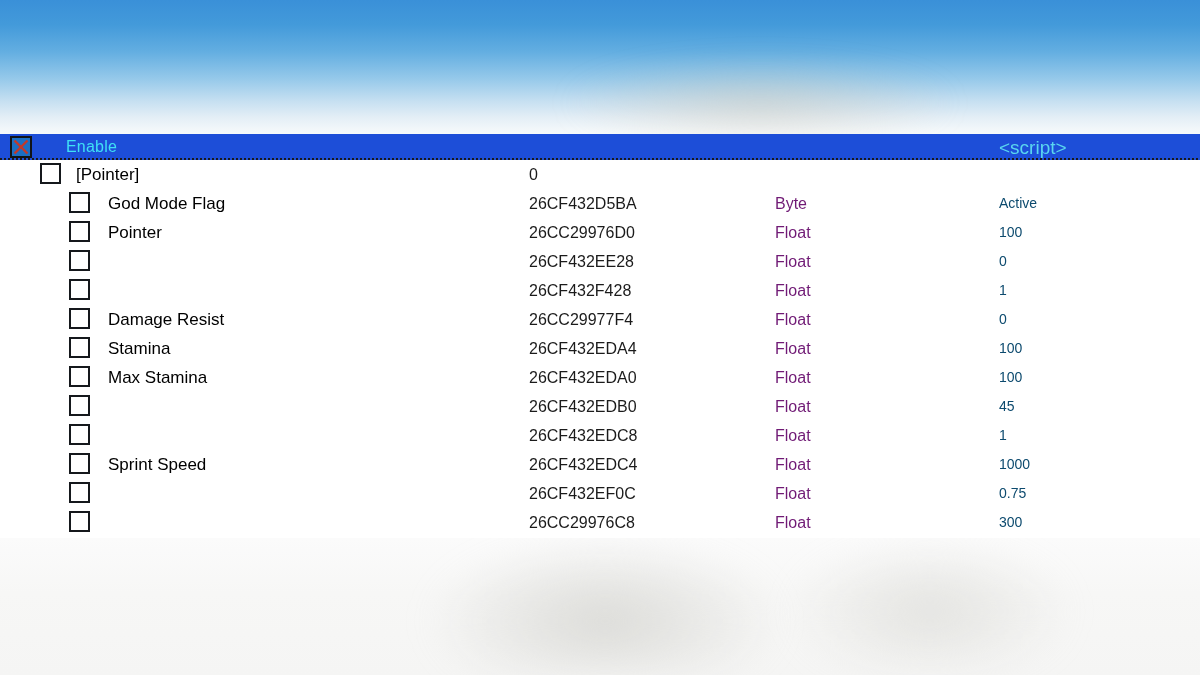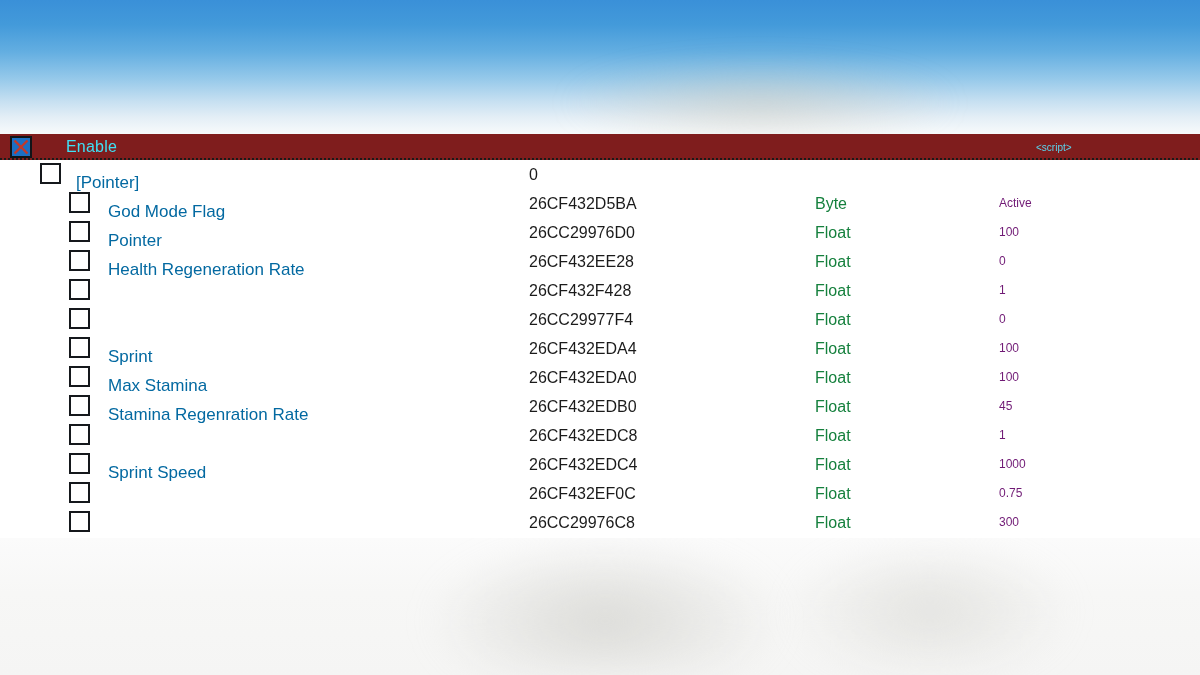--- a/index.html
+++ b/index.html
@@ -77,21 +77,21 @@
     height: 404px;
     background: #ffffff;
   }
 
   
   .table-header {
     position: absolute;
     left: 0; top: 0;
     width: 1200px;
     height: 26px;
-    background: #7f1d1d;
+    background: #1d4ed8;
   }
   .header-dots {
     position: absolute;
     left: 0; top: 24px;
     width: 1200px;
     height: 2px;
     background-image: repeating-linear-gradient(to right,
       #1a1a1a 0px, #1a1a1a 2px, rgba(255,255,255,0) 2px, rgba(255,255,255,0) 4px);
   }
 
@@ -110,25 +110,25 @@
     left: 66px;
     top: 1px;
     height: 24px;
     line-height: 24px;
     font-size: 16px;
     color: #3fe0f5;
     letter-spacing: 0.2px;
   }
   .header-script {
     position: absolute;
-    left: 1036px;
+    left: 999px;
     top: 2px;
     height: 24px;
     line-height: 24px;
-    font-size: 10px;
+    font-size: 19px;
     color: #5ad6ef;
   }
 
   
   .rows {
     position: absolute;
     left: 0;
     top: 26px;
     width: 1200px;
   }
@@ -143,25 +143,25 @@
     height: 21px;
     box-sizing: border-box;
     border: 2px solid #15181c;
     background: #ffffff;
   }
   .row.level-1 .cb { left: 40px; }
   .row.level-2 .cb { left: 69px; }
 
   .row .desc {
     position: absolute;
-    top: 8px;
+    top: 0;
     height: 29px;
     line-height: 29px;
     font-size: 17px;
-    color: #0369a1;
+    color: #000000;
     white-space: nowrap;
   }
   .row.level-1 .desc { left: 76px; }
   .row.level-2 .desc { left: 108px; }
 
   .row .addr {
     position: absolute;
     left: 529px;
     top: 0;
     height: 29px;
@@ -170,32 +170,31 @@
     color: #1b1b1b;
     white-space: nowrap;
   }
   .row .type {
     position: absolute;
     left: 775px;
     top: 0;
     height: 29px;
     line-height: 29px;
     font-size: 16px;
-    color: #15803d;
+    color: #701a75;
     white-space: nowrap;
-    margin-left: 40px;
   }
   .row .value {
     position: absolute;
     left: 999px;
     top: 0;
     height: 29px;
     line-height: 29px;
-    font-size: 12px;
-    color: #701a75;
+    font-size: 14px;
+    color: #0c4a6e;
     white-space: nowrap;
   }
 </style>
 </head>
 <body>
 
 <div id="stage">
 
   <div class="backdrop-top"></div>
   <div class="backdrop-top-blob"></div>
@@ -235,54 +234,53 @@
         </div>
         <div class="row level-2">
           <div class="cb"></div>
           <div class="desc">Pointer</div>
           <div class="addr">26CC29976D0</div>
           <div class="type">Float</div>
           <div class="value">100</div>
         </div>
         <div class="row level-2">
           <div class="cb"></div>
-          <div class="desc">Health Regeneration Rate</div>
           <div class="addr">26CF432EE28</div>
           <div class="type">Float</div>
           <div class="value">0</div>
         </div>
         <div class="row level-2">
           <div class="cb"></div>
           <div class="addr">26CF432F428</div>
           <div class="type">Float</div>
           <div class="value">1</div>
         </div>
         <div class="row level-2">
           <div class="cb"></div>
+          <div class="desc">Damage Resist</div>
           <div class="addr">26CC29977F4</div>
           <div class="type">Float</div>
           <div class="value">0</div>
         </div>
         <div class="row level-2">
           <div class="cb"></div>
-          <div class="desc">Sprint</div>
+          <div class="desc">Stamina</div>
           <div class="addr">26CF432EDA4</div>
           <div class="type">Float</div>
           <div class="value">100</div>
         </div>
         <div class="row level-2">
           <div class="cb"></div>
           <div class="desc">Max Stamina</div>
           <div class="addr">26CF432EDA0</div>
           <div class="type">Float</div>
           <div class="value">100</div>
         </div>
         <div class="row level-2">
           <div class="cb"></div>
-          <div class="desc">Stamina Regenration Rate</div>
           <div class="addr">26CF432EDB0</div>
           <div class="type">Float</div>
           <div class="value">45</div>
         </div>
         <div class="row level-2">
           <div class="cb"></div>
           <div class="addr">26CF432EDC8</div>
           <div class="type">Float</div>
           <div class="value">1</div>
         </div>

